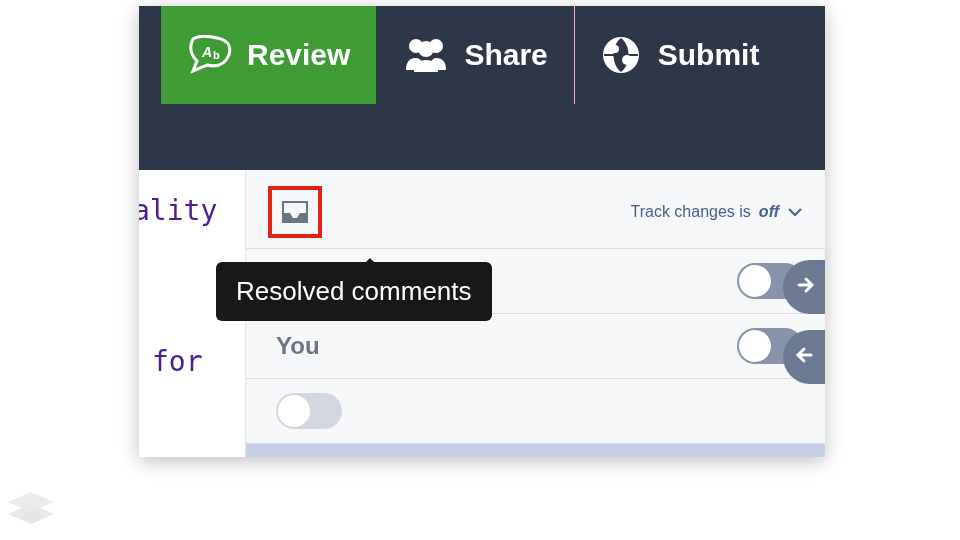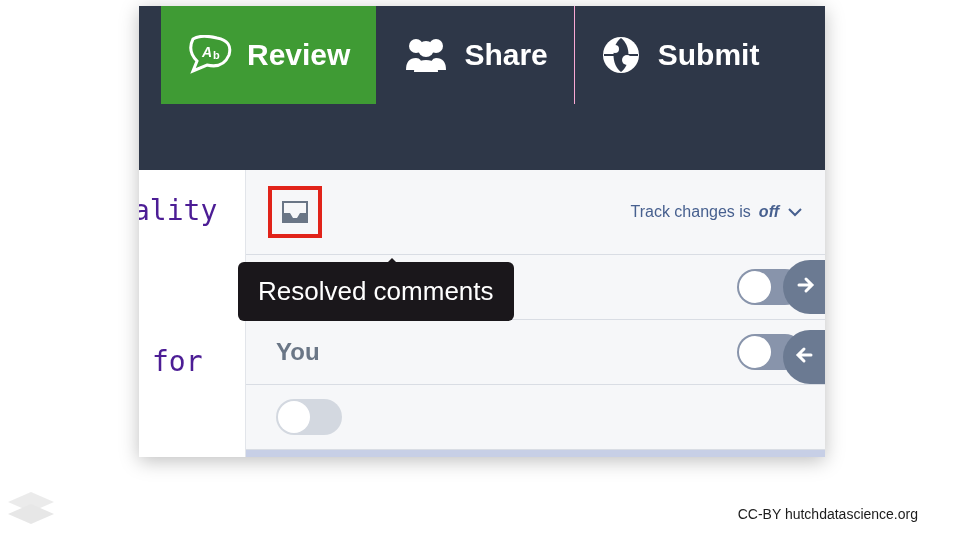--- a/index.html
+++ b/index.html
@@ -74,21 +74,21 @@
   .inbox-btn svg { display:block; }
   .tc-label {
     color: #47608f;
     font-size: 16px;
     display:flex; align-items:center; gap:8px;
     cursor: pointer;
   }
   .tc-label .off { font-weight: 700; font-style: italic; }
   .chev { display:inline-flex; }
 
-  .rows { margin-top: 6px; }
+  .rows { }
   .row {
     display:flex; align-items:center; justify-content:space-between;
     padding: 14px 22px 14px 30px;
     border-top: 1px solid #d9dde4;
     font-size: 24px;
     color: #6a7686;
     font-weight: 600;
   }
   .row:first-child { border-top: 1px solid #d9dde4; }
   .row-label { }
@@ -124,21 +124,20 @@
   
   .tooltip {
     position:absolute;
     left: -30px; top: 92px;
     background:#1a171b; color:#fff;
     font-size: 26px;
     padding: 14px 20px;
     border-radius: 6px;
     white-space: nowrap;
     font-weight:500;
-    margin-left:22px;
   }
   .tooltip::after {
     content:"";
     position:absolute; top:-12px; left: 146px;
     border: 8px solid transparent;
     border-bottom-color:#1a171b;
   }
 
   
   .credit {
@@ -270,21 +269,20 @@
                 <path d="M17 11 L5 11 M10 5 L4 11 L10 17" stroke="#fff" stroke-width="3" fill="none" stroke-linecap="round"></path>
               </svg>
           </span>
         </div>
 
       </div>
     </div>
 
   </div>
 
-  <div class="credit">CC-BY hutchdatascience.org</div>
 
   <div class="stackicon">
     <svg width="54" height="40" viewBox="0 0 54 40">
       <path d="M27 2 L50 12 L27 22 L4 12 Z" fill="#d8d8d8"></path>
       <path d="M27 14 L50 24 L27 34 L4 24 Z" fill="#d0d0d0"></path>
     </svg>
   </div>
 
 </div>
 

